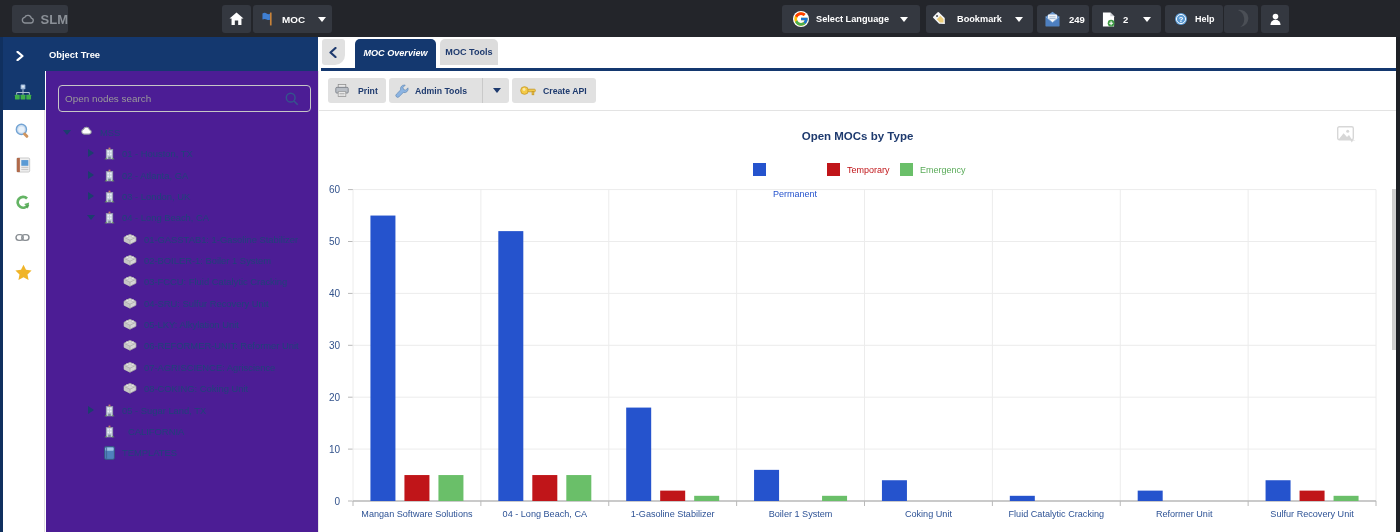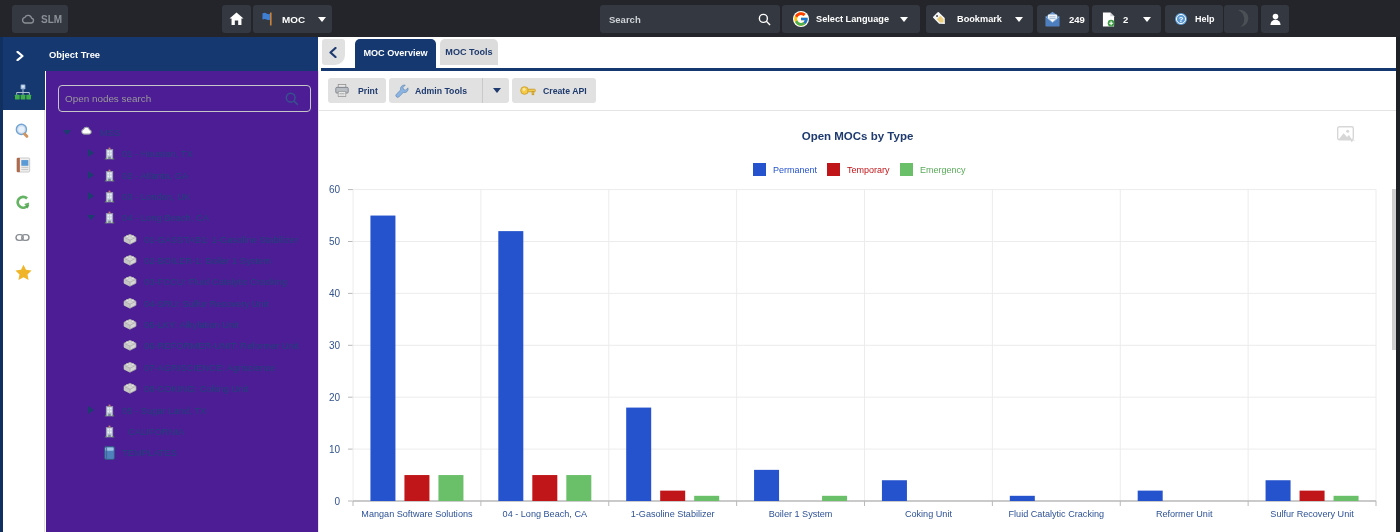--- a/index.html
+++ b/index.html
@@ -35,21 +35,21 @@
   .arr-r { width:0; height:0; border-top:4.5px solid transparent;
     border-bottom:4.5px solid transparent; border-left:6px solid #1c3e6e;
     position:absolute; }
 
   
   #backbtn { left:322px; top:39px; width:23px; height:26px; background:#e1e1e1;
     border-radius:3px 3px 10px 3px; }
   .tab { position:absolute; font-size:9.1px; font-weight:bold; text-align:center;
     white-space:nowrap; }
   #tab1 { left:355px; top:39px; width:81px; height:29px; background:#14386f;
-    color:#fff; border-radius:5px 5px 0 0; line-height:29px; }
+    color:#fff; border-radius:5px 5px 0 0; line-height:29px;font-style:italic; }
   #tab2 { left:440px; top:39px; width:58px; height:26px; background:#dcdcdc;
     color:#1e3a6e; border-radius:5px 5px 0 0; line-height:26px; }
   #tabline { left:321px; top:68px; width:1075px; height:3px; background:#14386f; }
   .toolbtn { position:absolute; top:78px; height:25px; background:#e1e1e1;
     border-radius:3px; display:flex; align-items:center; color:#1e3a6e;
     font-size:8.7px; font-weight:bold; white-space:nowrap; }
   #tooldiv { left:319px; top:110px; width:1077px; height:1px; background:#e3e3e3; }
 
   
   #ctitle { left:320px; top:130px; width:1075px; text-align:center; color:#1e3a6e;
@@ -60,21 +60,21 @@
 </head>
 <body>
 <div id="page">
 
   <div class="abs" id="topbar"></div>
 
   <div class="tpanel" style="left:12px; width:56px;">
     <svg width="14" height="10" viewBox="0 0 16 12" style="margin-left:9px;">
       <path d="M4.5 10.8 A3.4 3.4 0 0 1 4.2 4.1 A4.3 4.3 0 0 1 12.3 4.9 A3 3 0 0 1 12 10.8 Z" fill="none" stroke="#8b9097" stroke-width="1.6"></path>
     </svg>
-    <span style="color:#8b9097; margin-left:6px; font-size:10px;">SLM</span>
+    <span style="color:#8b9097; margin-left:6px; font-size:13px;">SLM</span>
   </div>
 
   <div class="tpanel" style="left:66px; width:146px; font-size:9px;margin-top:40px;">
     <svg width="10" height="14" viewBox="0 0 12 15" style="margin-left:13px;">
       <path d="M1.4 2.6 v9.6 a4.6 2.2 0 0 0 9.2 0 v-9.6" fill="#c9ccd1"></path>
       <ellipse cx="6" cy="2.6" rx="4.6" ry="2.2" fill="#f2f3f4"></ellipse>
     </svg>
     <span style="margin-left:9px;">SLM Gold Standard</span>
     <span class="caret" style="right:9px;"></span>
   </div>
@@ -87,27 +87,20 @@
 
   <div class="tpanel" style="left:253px; width:79px;">
     <svg width="12" height="14" viewBox="0 0 13 15" style="margin-left:9px;">
       <rect x="8.6" y="0.5" width="1.8" height="14" fill="#c8833a"></rect>
       <path d="M0.5 1.5 Q3 0.2 5 1.5 Q7 2.8 8.6 1.8 V8.2 Q7 9.2 5 8 Q3 6.8 0.5 8 Z" fill="#3f7fd2"></path>
     </svg>
     <span style="margin-left:8px; font-size:9.9px;">MOC</span>
     <span class="caret" style="right:6px;"></span>
   </div>
 
-  <div class="tpanel" style="left:600px; width:180px; font-weight:normal;">
-    <span style="color:#cfd3d7; font-size:9.5px; margin-left:9px; font-weight:bold;">Search</span>
-    <svg width="13" height="13" viewBox="0 0 14 14" style="position:absolute; right:9px;">
-      <circle cx="5.8" cy="5.8" r="4.3" fill="none" stroke="#fff" stroke-width="1.5"></circle>
-      <line x1="9" y1="9" x2="13" y2="13" stroke="#fff" stroke-width="1.5"></line>
-    </svg>
-  </div>
 
   <div class="tpanel" style="left:782px; width:138px; font-size:9.2px;">
     <svg width="16" height="16" viewBox="0 0 48 48" style="margin-left:11px;">
       <circle cx="24" cy="24" r="24" fill="#fff"></circle>
       <path d="M43.6 20.1H42V20H24v8h11.3c-1.6 4.7-6.1 8-11.3 8-6.6 0-12-5.4-12-12s5.4-12 12-12c3.1 0 5.8 1.2 8 3l5.7-5.7C34 6.1 29.3 4 24 4 13 4 4 13 4 24s9 20 20 20 20-9 20-20c0-1.3-.1-2.6-.4-3.9z" fill="#ffc107"></path>
       <path d="M6.3 14.7l6.6 4.8C14.7 15.1 19 12 24 12c3.1 0 5.8 1.2 8 3l5.7-5.7C34 6.1 29.3 4 24 4 16.3 4 9.7 8.3 6.3 14.7z" fill="#ff3d00"></path>
       <path d="M24 44c5.2 0 9.9-2 13.4-5.2l-6.2-5.2C29.2 35.1 26.7 36 24 36c-5.2 0-9.6-3.3-11.3-8l-6.5 5C9.5 39.6 16.2 44 24 44z" fill="#4caf50"></path>
       <path d="M43.6 20.1H42V20H24v8h11.3c-.8 2.2-2.2 4.2-4.1 5.6l6.2 5.2C41.4 35.4 44 30.1 44 24c0-1.3-.1-2.6-.4-3.9z" fill="#1976d2"></path>
     </svg>
     <span style="margin-left:7px;">Select Language</span>
@@ -466,21 +459,21 @@
 
   <div class="abs" id="ctitle">Open MOCs by Type</div>
   <svg class="abs" style="left:1337px; top:126px;" width="19" height="17" viewBox="0 0 19 17">
     <rect x="0.7" y="0.7" width="15.6" height="13" rx="1.6" fill="none" stroke="#d7d7d7" stroke-width="1.4"></rect>
     <circle cx="10.7" cy="5.2" r="1.5" fill="#d7d7d7"></circle>
     <path d="M2 13 L6.6 7.2 L10 11 L12 9 L14.5 13 Z" fill="#d7d7d7"></path>
     <path d="M12.2 12 l2.6 4.6 l1.2 -2 l2.4 -0.2 Z" fill="#d7d7d7"></path>
   </svg>
 
   <div class="lsq" style="left:753px; background:#2553cd;"></div>
-  <div class="legend" style="left:773px; color:#2553cd;">Permanent</div>
+  <div class="legend" style="left:773px; color:#2553cd;margin-top:24px;">Permanent</div>
   <div class="lsq" style="left:827px; background:#c01519;"></div>
   <div class="legend" style="left:847px; color:#c01519;">Temporary</div>
   <div class="lsq" style="left:900px; background:#6abf69;"></div>
   <div class="legend" style="left:920px; color:#5aab59;">Emergency</div>
 
   <svg class="abs" id="plot" style="left:318px; top:111px;" width="1082" height="421">
       <line x1="30" y1="390" x2="35" y2="390" stroke="#b9b9b9" stroke-width="1"></line>
       <text x="22" y="393.5" font-size="10" fill="#33538c" text-anchor="end" font-family="Liberation Sans">0</text>
       <line x1="35" y1="338.1" x2="1058" y2="338.1" stroke="#ececec" stroke-width="1"></line>
       <line x1="30" y1="338.1" x2="35" y2="338.1" stroke="#b9b9b9" stroke-width="1"></line>

